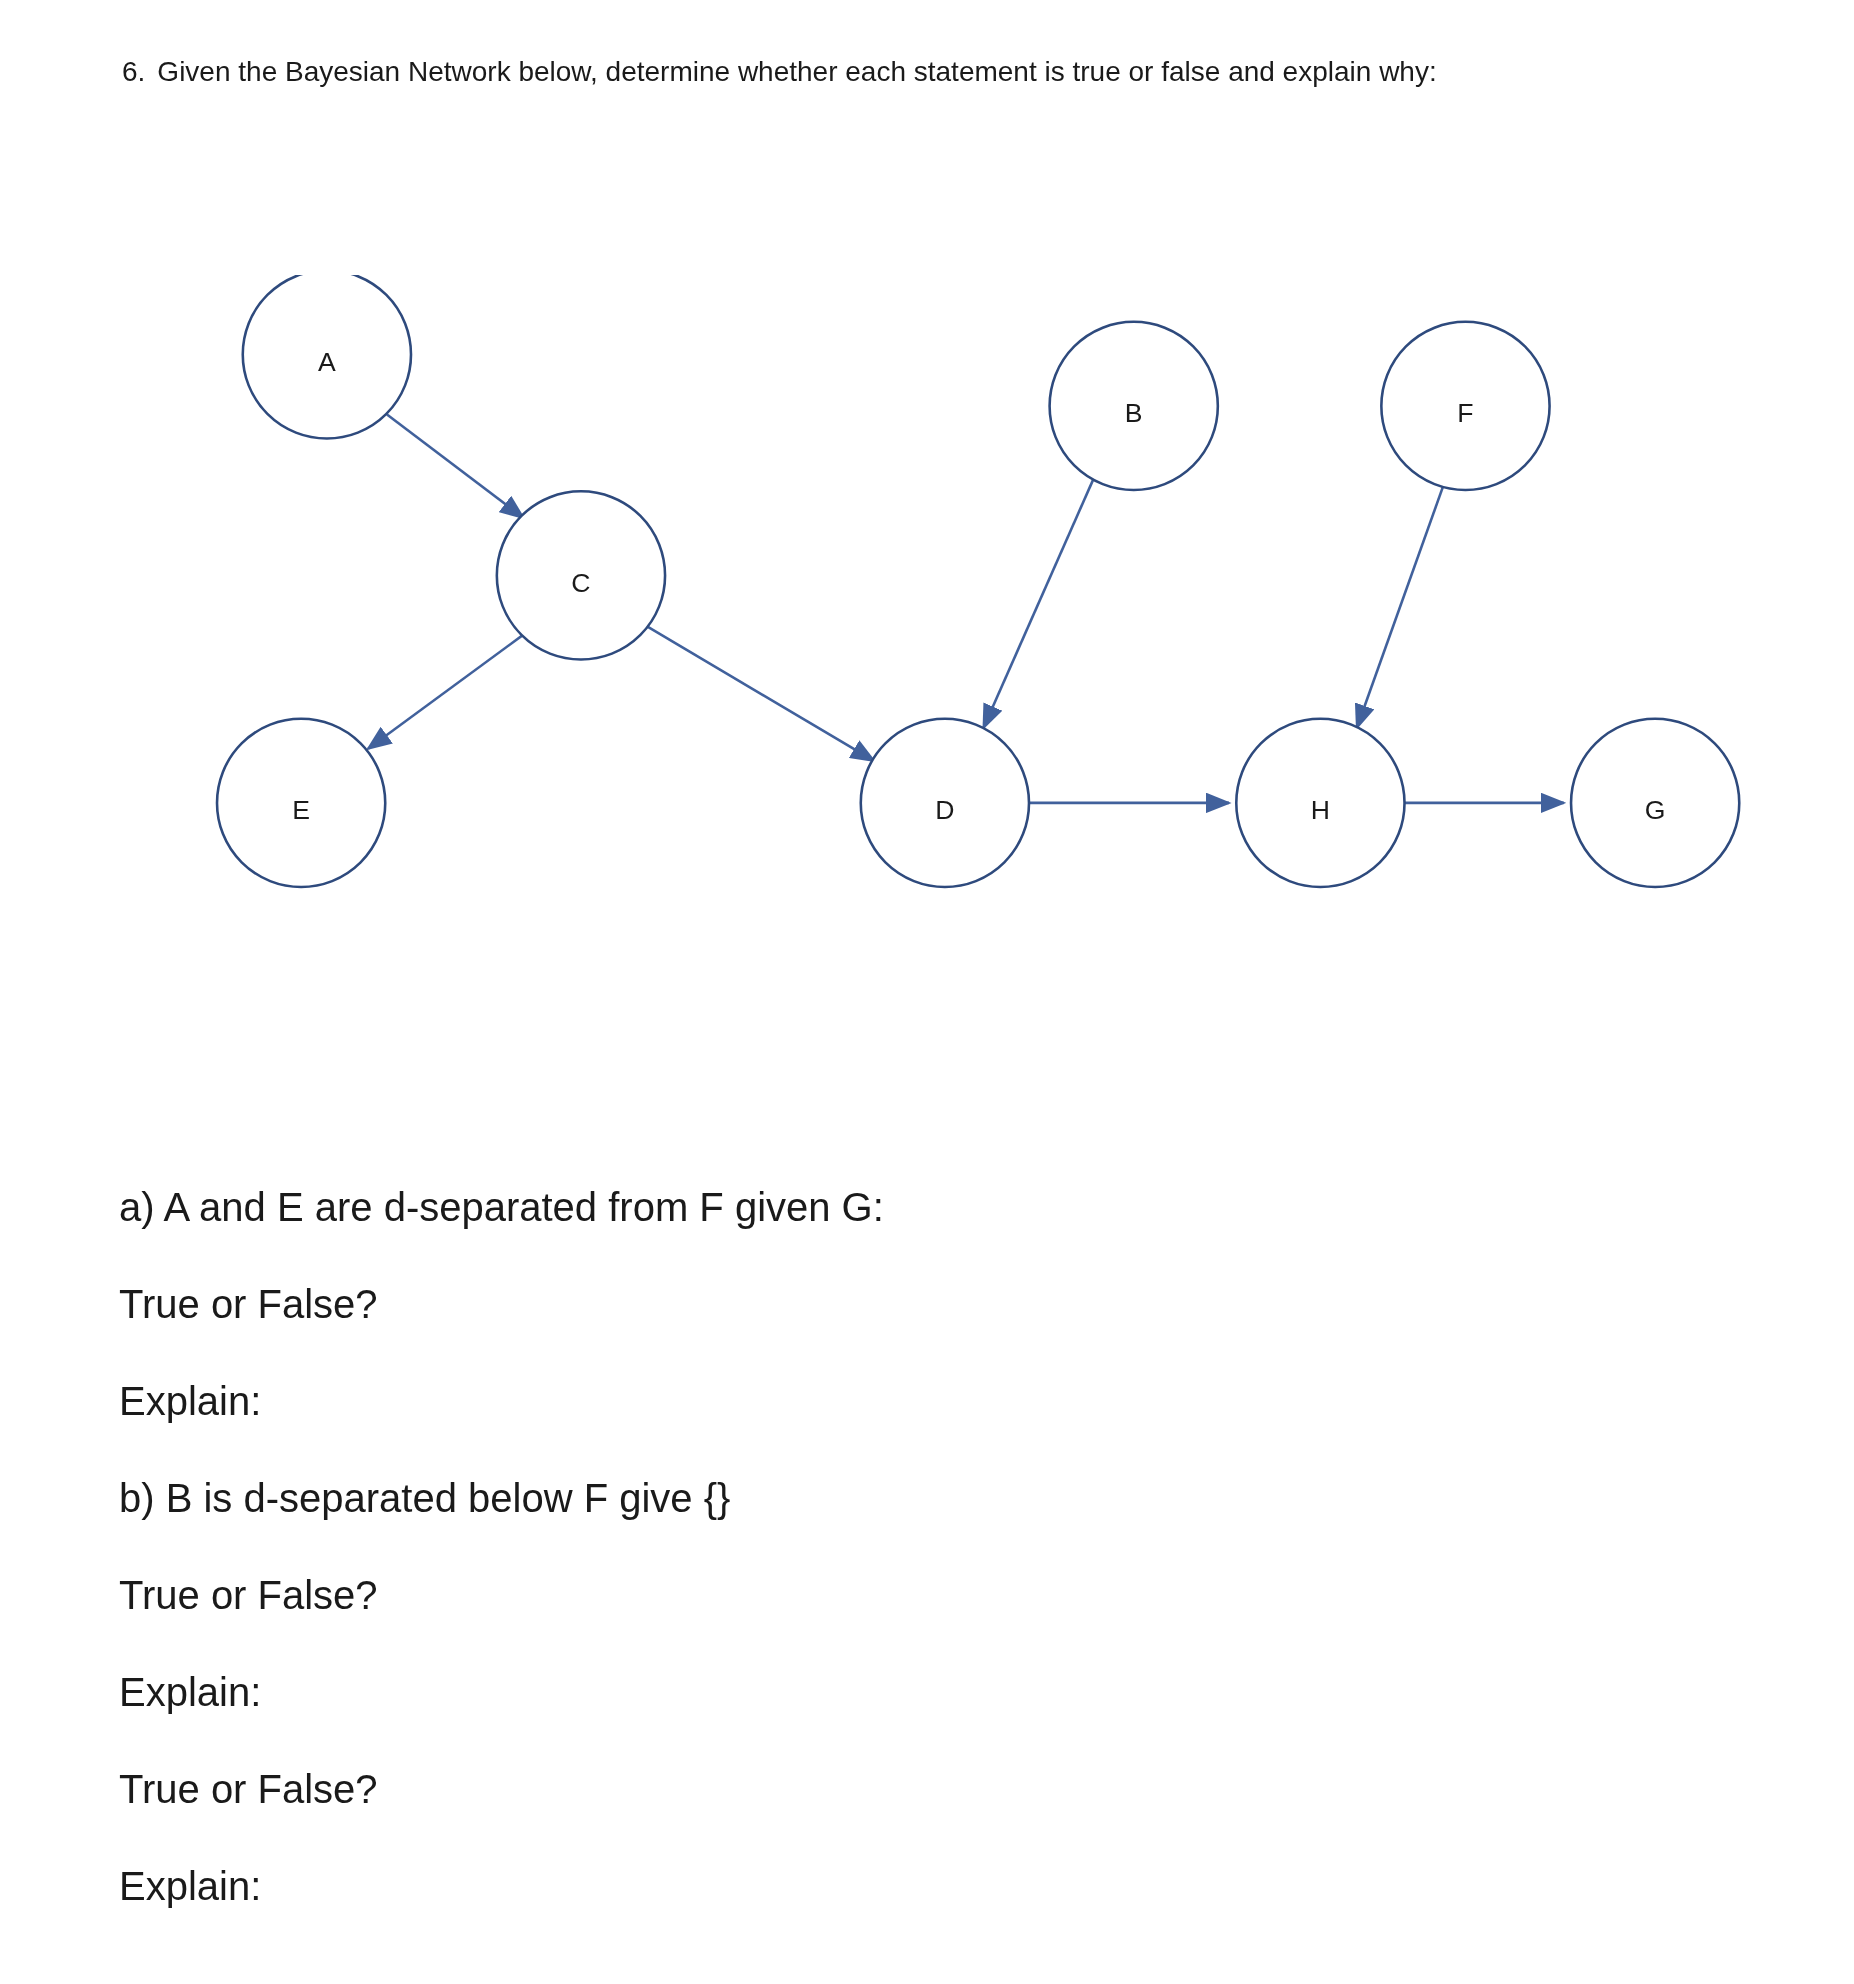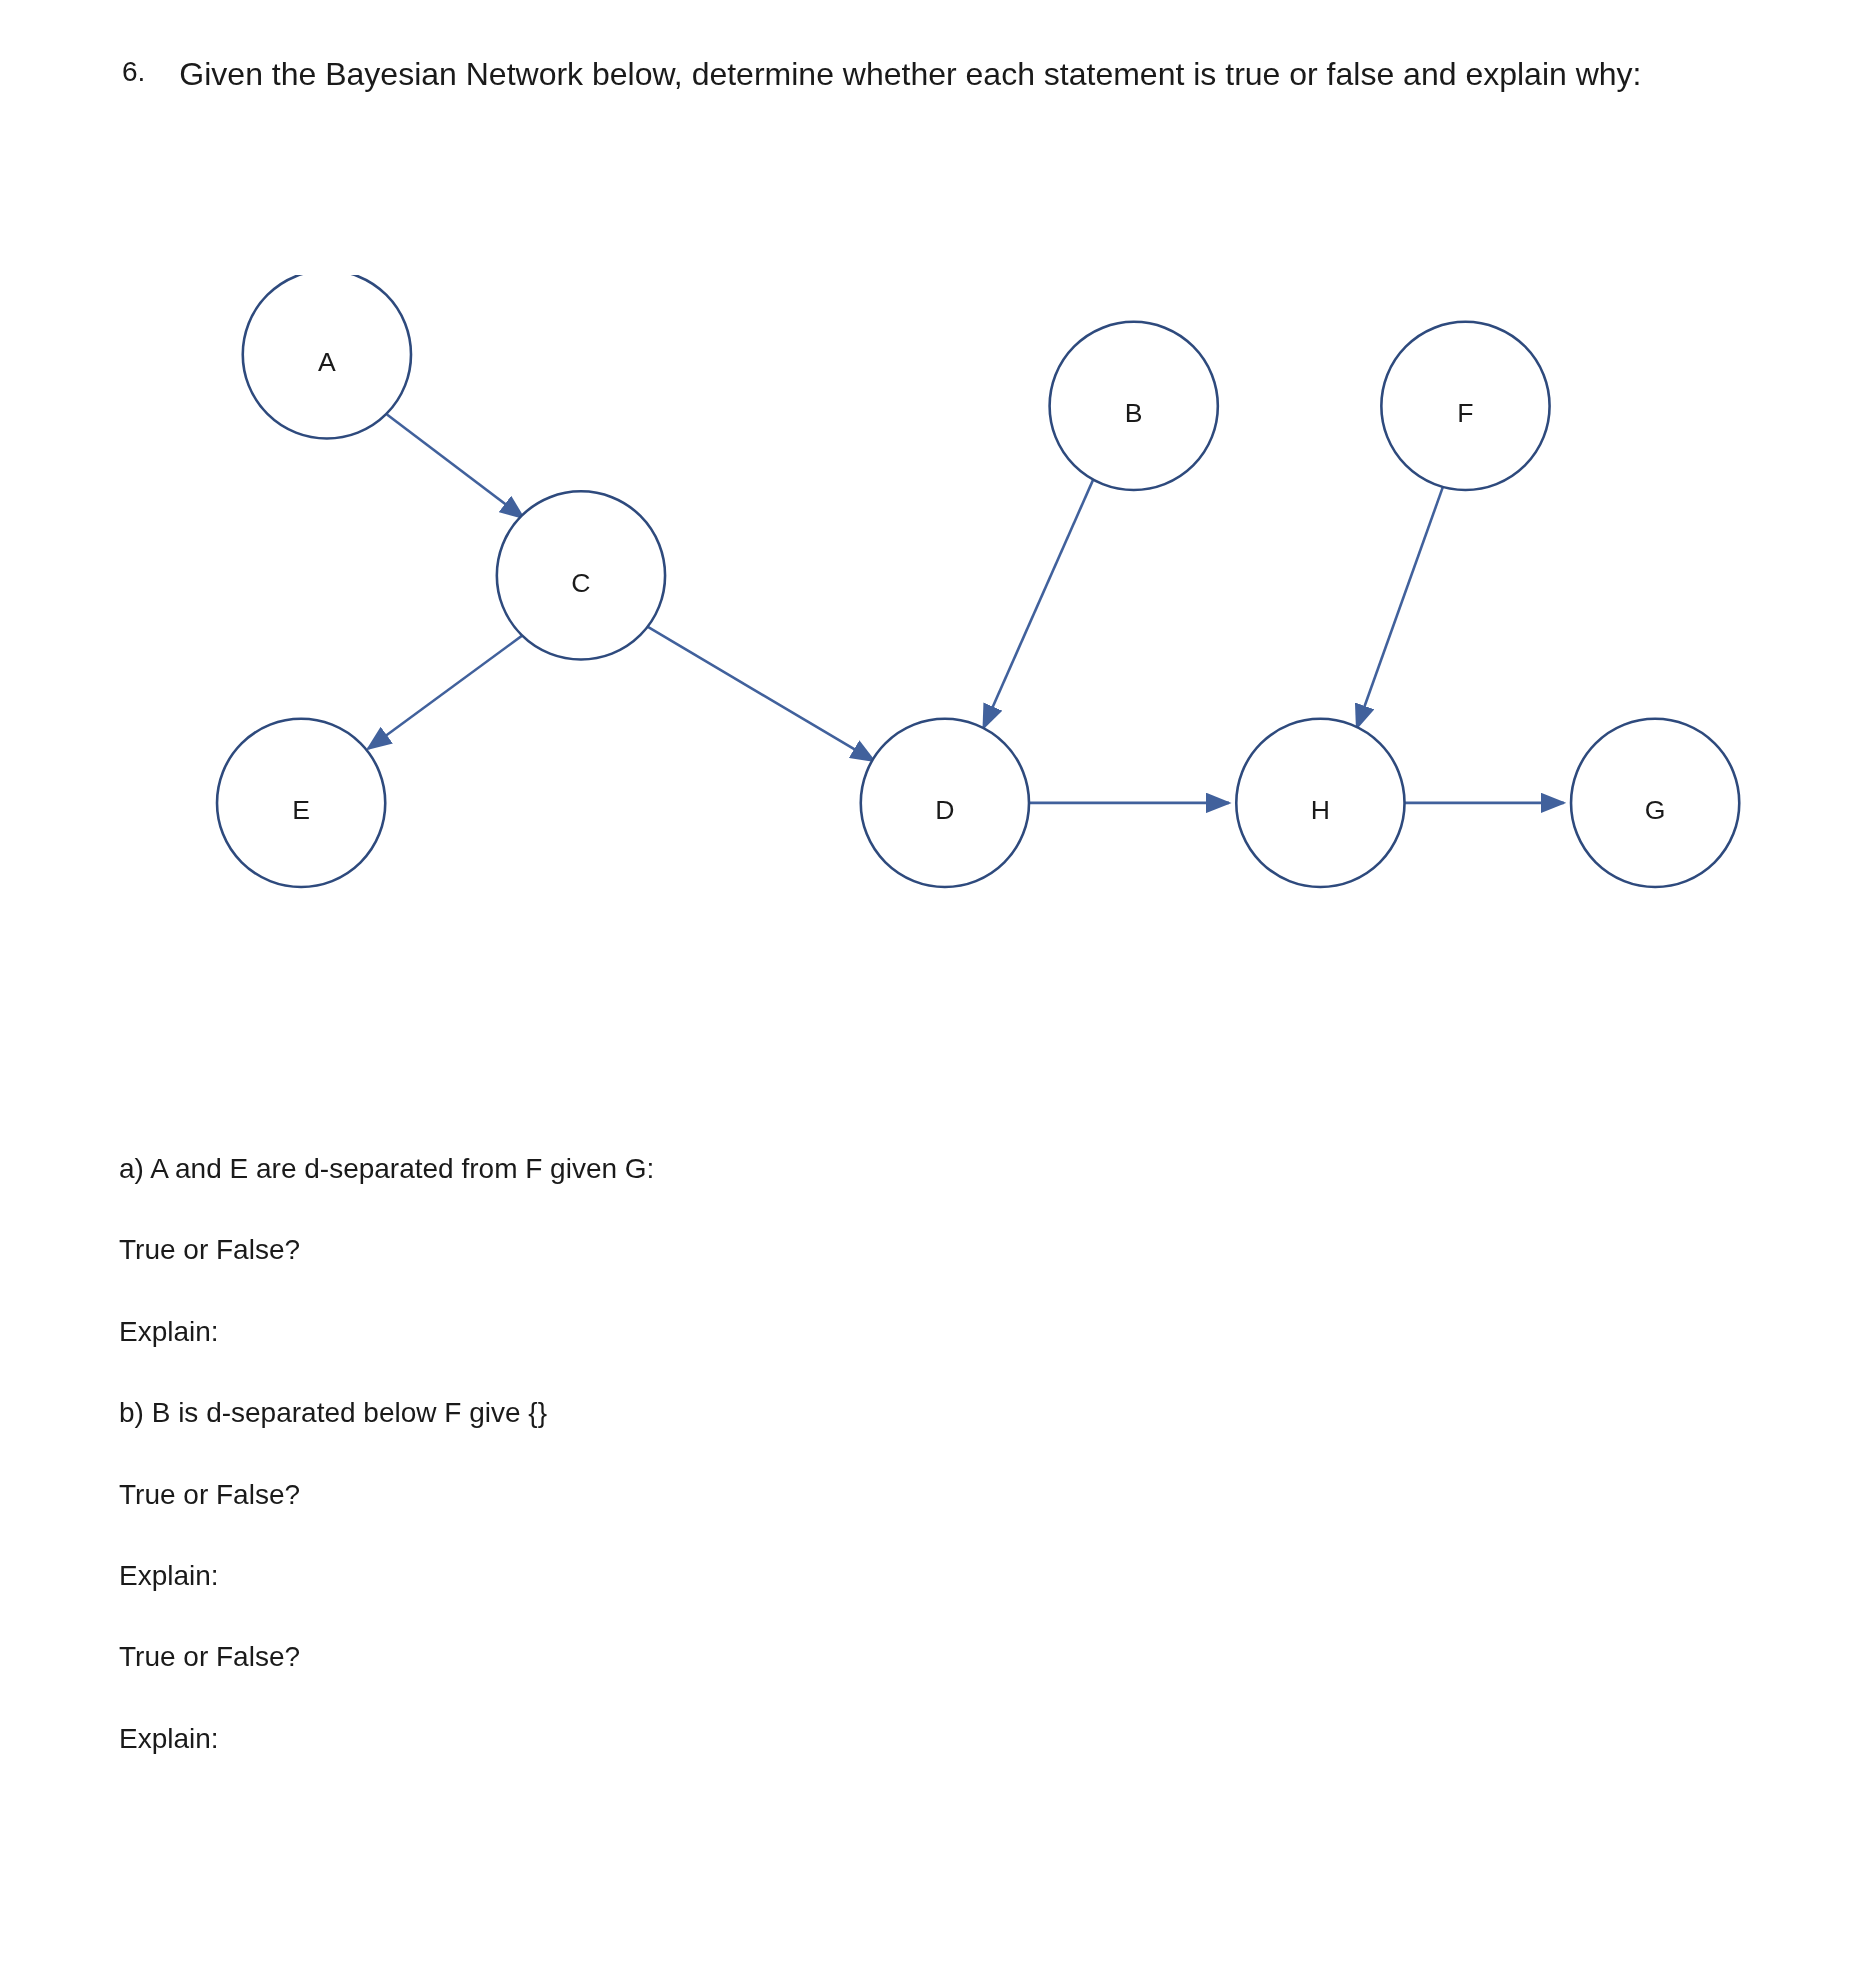--- a/index.html
+++ b/index.html
@@ -32,24 +32,23 @@
     display: flex;
     align-items: flex-start;
   }
   .question-number {
     font-size: 28px;
     line-height: 1.42;
     margin-right: 12px;
     white-space: nowrap;
   }
   .question-text {
-    font-size: 32px;
+    font-size: 28px;
     line-height: 1.42;
     max-width: 1598px;
-    margin-left: 22px;
   }
 
   
   .diagram {
     position: absolute;
     left: 0px;
     top: 275px;
     width: 1855px;
     height: 721px;
   }
@@ -63,24 +62,25 @@
   }
 
   
   .statements {
     position: absolute;
     left: 119px;
     top: 1151px;
     width: 1632px;
   }
   .line {
-    font-size: 28px;
+    font-size: 40px;
     line-height: 1.3;
     margin-bottom: 45px;
     white-space: pre;
+    margin-top: 30px;
   }
   .line:last-child { margin-bottom: 0; }
 </style>
 </head>
 <body>
 
 <div class="page">
 
   <div class="question-block">
     <span class="question-number">6.</span>

